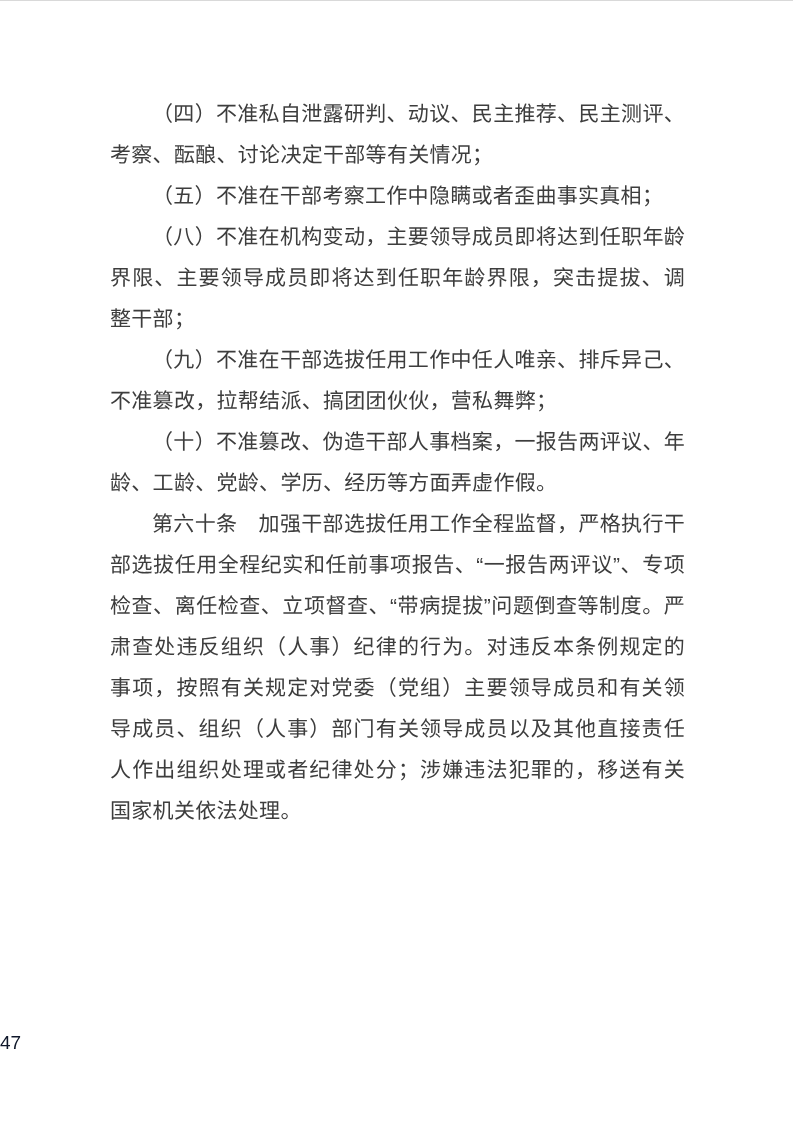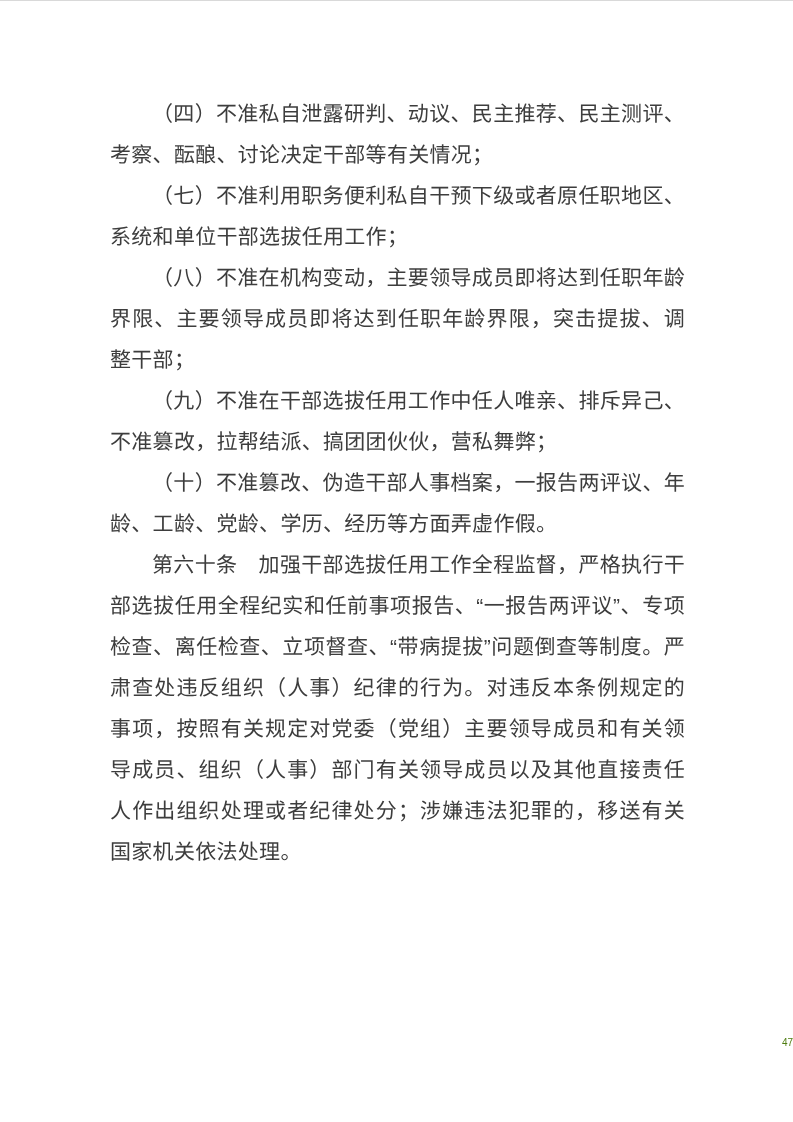--- a/index.html
+++ b/index.html
@@ -39,33 +39,33 @@
     margin: 0;
     padding: 0;
     text-indent: 2em;
     word-break: break-all;
   }
   .page-footer {
     position: absolute;
     left: 0;
     top: 1033px;
     width: 793px;
-    text-align: right;
-    color: #4d7c0f;
-    font-size: 10px;
+    text-align: left;
+    color: #0f172a;
+    font-size: 19px;
     line-height: 18px;
   }
 </style>
 </head>
 <body>
 
 <div class="page">
   <div class="content">
     <p>（四）不准私自泄露研判、动议、民主推荐、民主测评、考察、酝酿、讨论决定干部等有关情况；</p>
-    <p>（七）不准利用职务便利私自干预下级或者原任职地区、系统和单位干部选拔任用工作；</p>
+    <p>（五）不准在干部考察工作中隐瞒或者歪曲事实真相；</p>
     <p>（八）不准在机构变动，主要领导成员即将达到任职年龄界限、主要领导成员即将达到任职年龄界限，突击提拔、调整干部；</p>
     <p>（九）不准在干部选拔任用工作中任人唯亲、排斥异己、不准篡改，拉帮结派、搞团团伙伙，营私舞弊；</p>
     <p>（十）不准篡改、伪造干部人事档案，一报告两评议、年龄、工龄、党龄、学历、经历等方面弄虚作假。</p>
     <p>第六十条　加强干部选拔任用工作全程监督，严格执行干部选拔任用全程纪实和任前事项报告、“一报告两评议”、专项检查、离任检查、立项督查、“带病提拔”问题倒查等制度。严肃查处违反组织（人事）纪律的行为。对违反本条例规定的事项，按照有关规定对党委（党组）主要领导成员和有关领导成员、组织（人事）部门有关领导成员以及其他直接责任人作出组织处理或者纪律处分；涉嫌违法犯罪的，移送有关国家机关依法处理。</p>
   </div>
   <div class="page-footer">
     <span>47</span>
   </div>
 </div>
 

